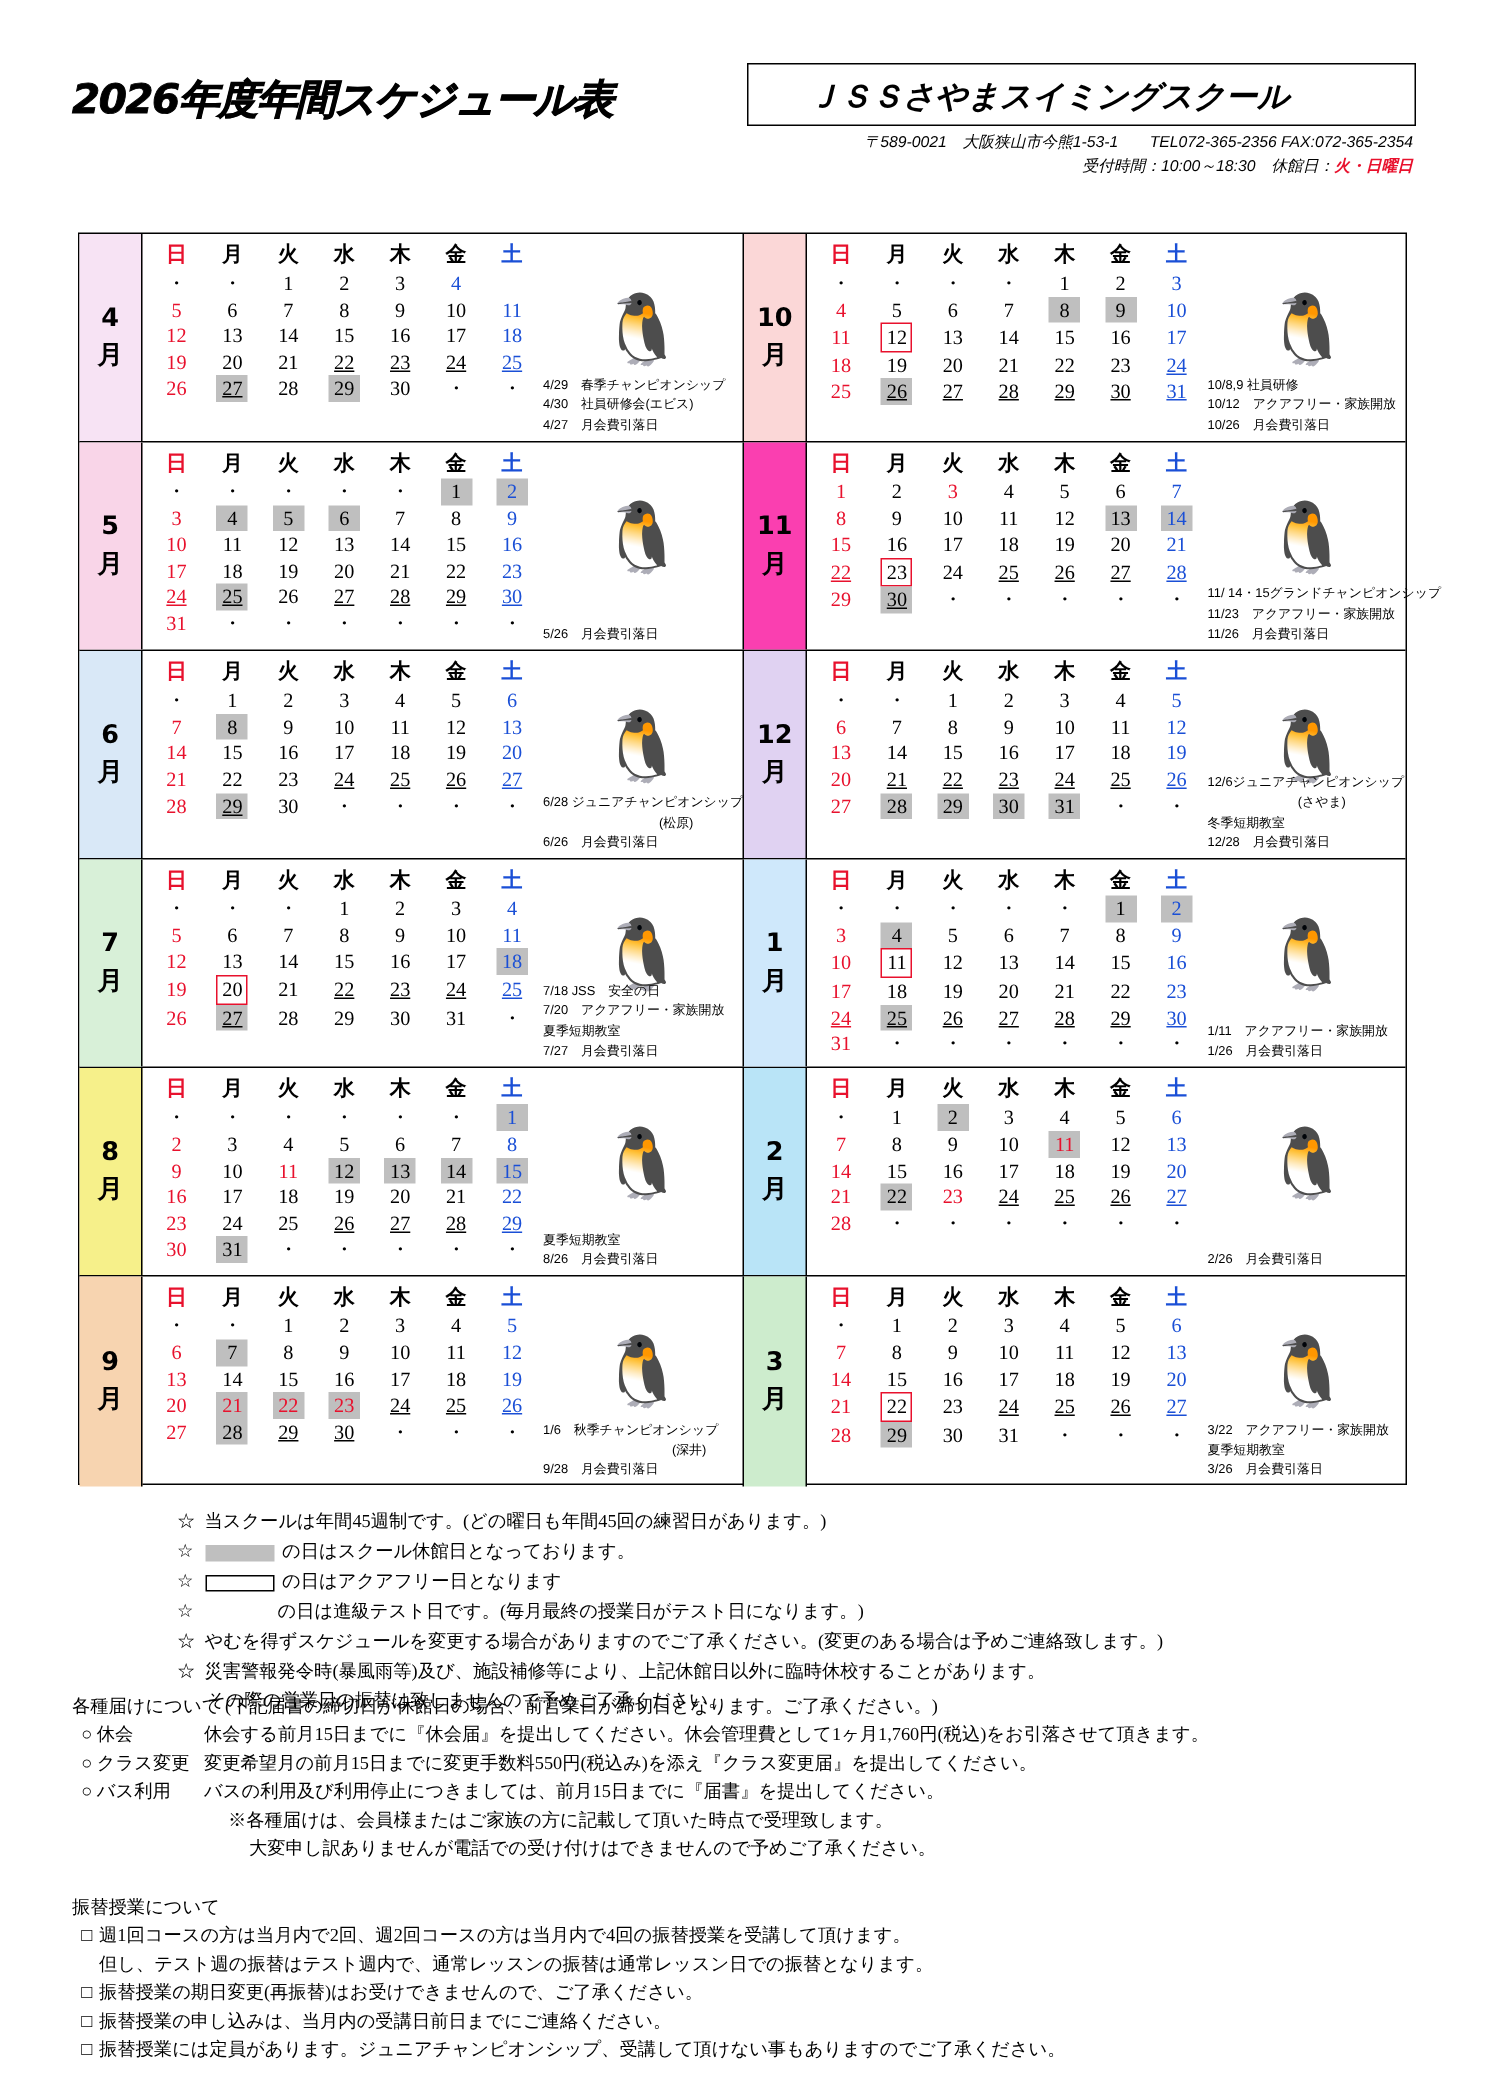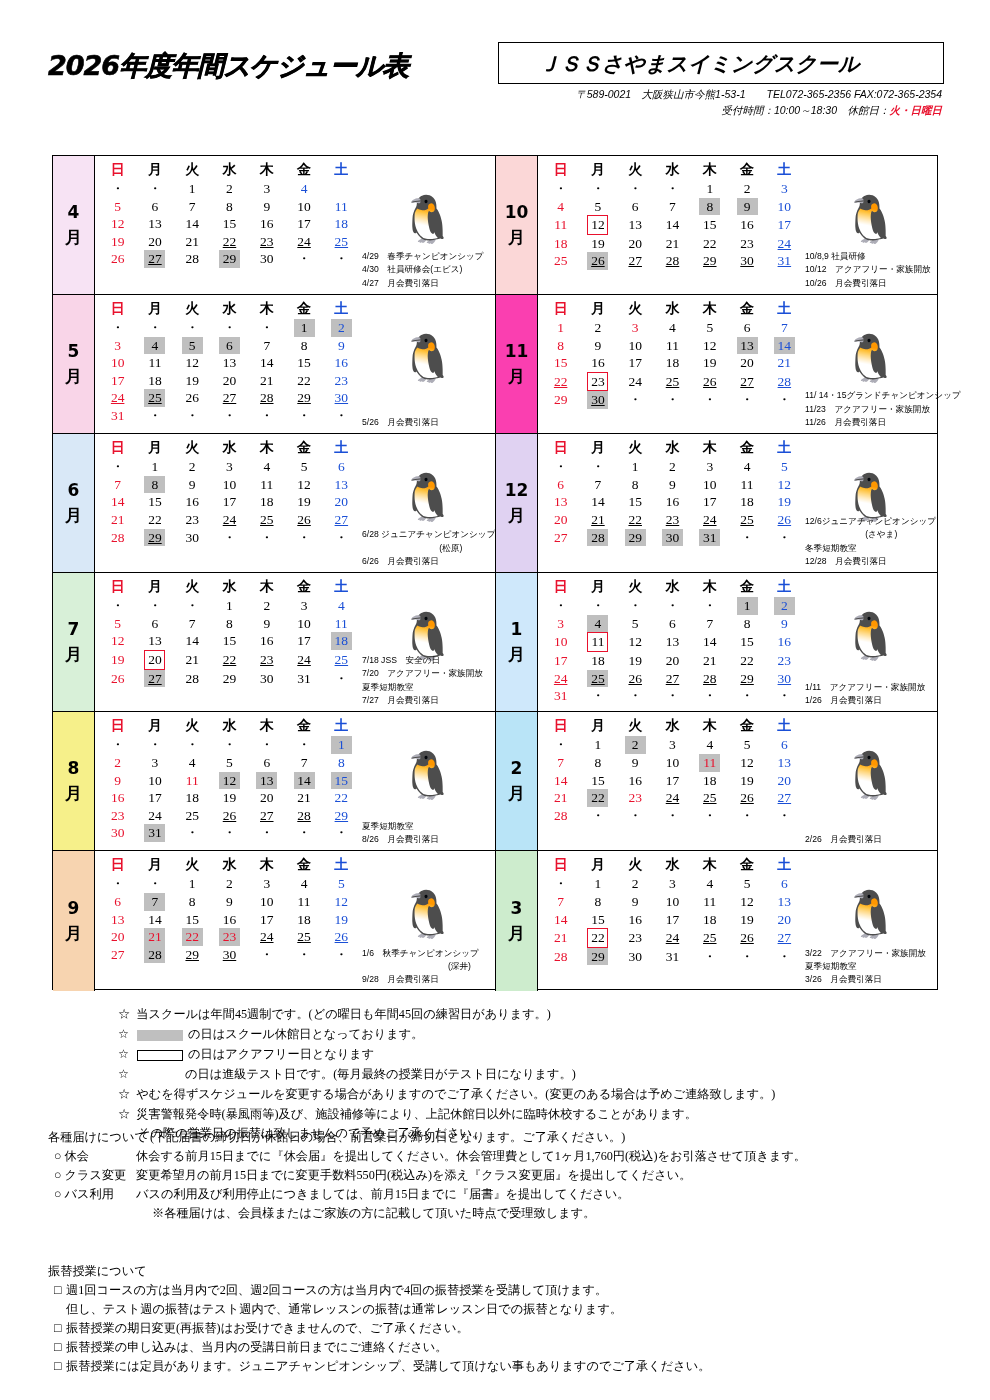--- a/index.html
+++ b/index.html
@@ -1086,20 +1086,21 @@
         </div>
         <div class="itm">
           <span class="mk">&nbsp;&nbsp;○ クラス変更</span>
           <span>変更希望月の前月15日までに変更手数料550円(税込み)を添え『クラス変更届』を提出してください。</span>
         </div>
         <div class="itm">
           <span class="mk">&nbsp;&nbsp;○ バス利用</span>
           <span>バスの利用及び利用停止につきましては、前月15日までに『届書』を提出してください。</span>
         </div>
         <div class="ind">※各種届けは、会員様またはご家族の方に記載して頂いた時点で受理致します。</div>
+        <div class="ind2">大変申し訳ありませんが電話での受け付けはできませんので予めご了承ください。</div>
       </div>
     <div class="f3" id="makeup">
         <div>振替授業について</div>
         <div class="itm">
           <span class="mk">&nbsp;&nbsp;□</span>
           <span>週1回コースの方は当月内で2回、週2回コースの方は当月内で4回の振替授業を受講して頂けます。</span>
         </div>
         <div class="itm">
           <span class="mk">&nbsp;&nbsp;&nbsp;</span>
           <span>但し、テスト週の振替はテスト週内で、通常レッスンの振替は通常レッスン日での振替となります。</span>

